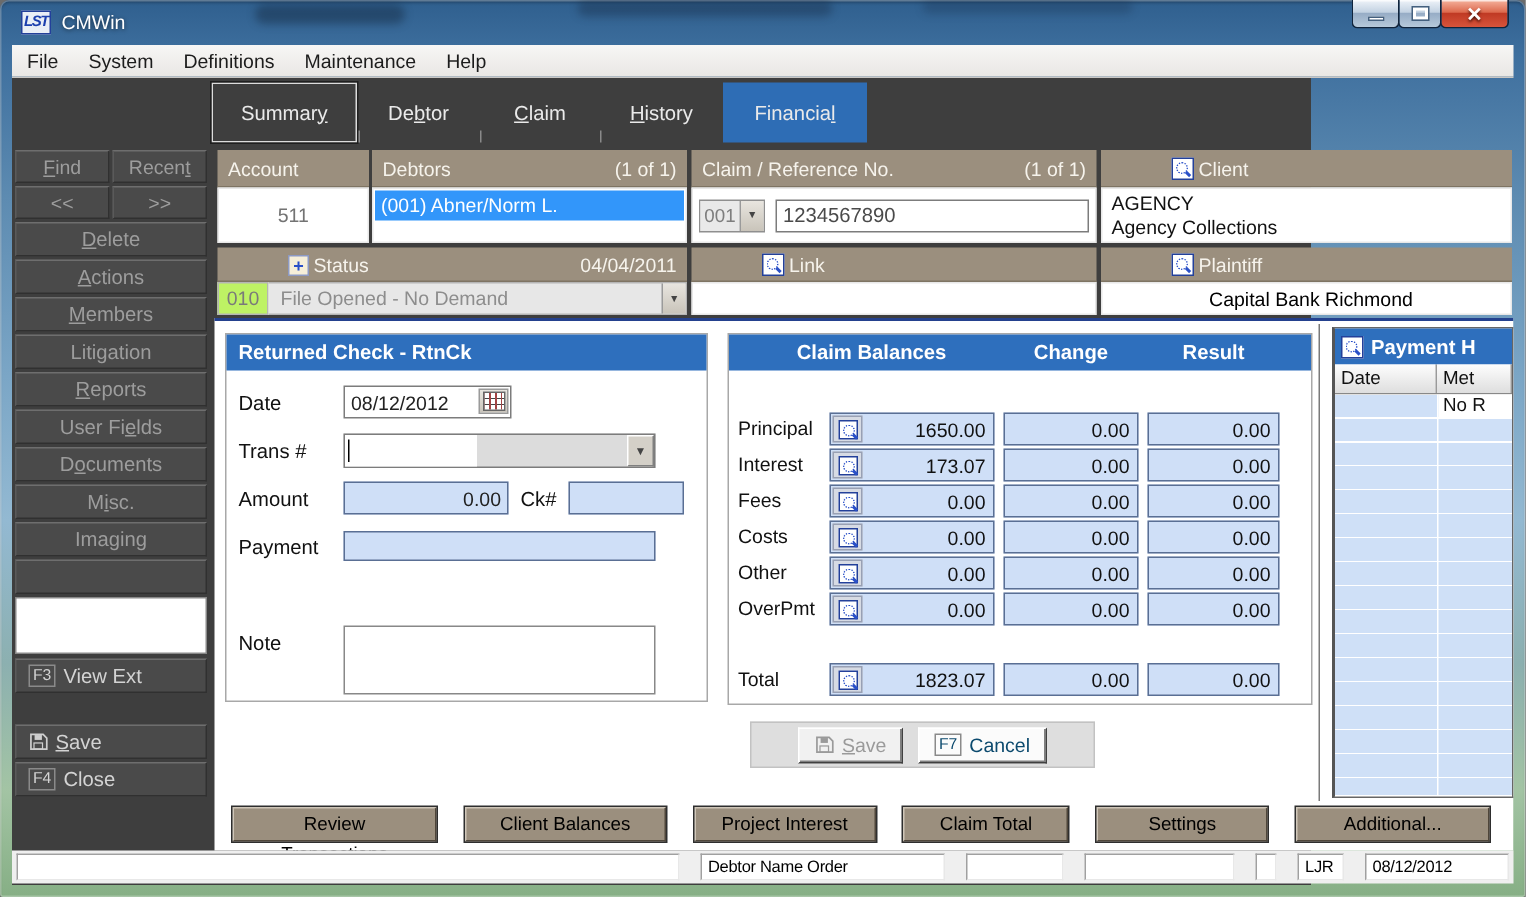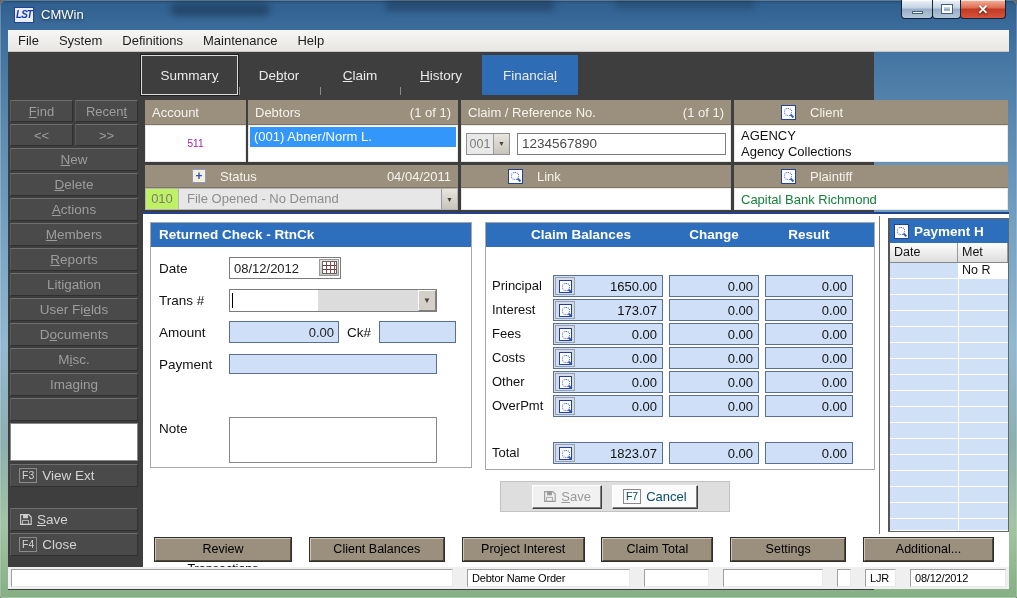--- a/index.html
+++ b/index.html
@@ -64,48 +64,48 @@
   .sbtn.bright{color:#d3d3d3;text-align:left;padding-left:8px;display:flex;align-items:center;gap:5px;}
   .sgap{height:19px;}
   .keycap{display:inline-block;border:1px solid #8a8a8a;padding:0 2px;font-size:10.5px;line-height:13px;color:inherit;}
   
   .main{position:absolute;left:132px;top:48px;width:869px;height:467px;overflow:hidden;}
   .content-white{position:absolute;left:3px;top:112px;right:0;bottom:-22px;background:#fff;border-top:2px solid #24418e;}
   .hdr{
     background:#9b8f7e;color:#f6f3ec;font-size:13px;height:25px;display:flex;align-items:center;
     padding:0 7px;justify-content:space-between;border-bottom:1px solid #7e7463;
   }
-  .hdr .hleft{display:flex;align-items:flex-start;gap:14px;padding-left:40px;}
+  .hdr .hleft{display:flex;align-items:flex-end;gap:3px;padding-left:40px;}
   .col{position:absolute;}
   .cell{background:#fff;border:1px solid #e8e8e8;}
   
   .c-account{left:5px;top:0;width:101px;}
   .c-debtors{left:108px;top:0;width:210px;}
   .c-claim{left:321px;top:0;width:270px;}
   .c-client{left:594px;top:0;width:274px;}
-  .acct-val{height:37px;display:flex;align-items:center;justify-content:center;font-size:10px;color:#a21caf;}
+  .acct-val{height:37px;display:flex;align-items:center;justify-content:center;font-size:13px;color:#737373;}
   .debtor-list{height:37px;padding:0;}
   .sel-item{background:#3296fa;color:#fff;font-size:13px;height:20px;line-height:20px;padding-left:4px;margin:1px;}
   .claim-cell{height:37px;display:flex;align-items:center;gap:7px;padding:0 4px;}
   .mini-dd{display:flex;height:22px;border:1px solid #8f8f8f;}
   .mini-dd .dtxt{width:26px;background:#e9e9e9;color:#7e7e7e;font-size:12.5px;line-height:20px;text-align:center;}
   .dd-btn{width:16px;background:linear-gradient(180deg,#e8e5df,#c9c4ba);border-left:1px solid #9a9a9a;color:#444;font-size:7px;display:flex;align-items:center;justify-content:center;}
   .ref-input{width:222px;height:22px;border:1px solid #7c7c7c;font-family:inherit;font-size:13.5px;color:#4a4a4a;padding:0 4px;}
   .client-cell{height:37px;font-size:13px;color:#111;padding:2px 6px;line-height:16px;}
   
   .r2{top:65px;}
   .c-status{left:5px;width:313px;}
   .c-link{left:321px;width:270px;}
   .c-plaintiff{left:594px;width:274px;}
   .hdr2{height:23px;}
   .status-cell{height:22px;display:flex;background:#fff;}
   .code-box{width:34px;background:#bef264;color:#7a7a7a;font-size:13px;line-height:20px;text-align:center;border:1px solid #b5b5b5;}
   .status-dd{flex:1;display:flex;background:#e7e7e7;border:1px solid #b5b5b5;border-left:none;}
   .status-dd .stxt{flex:1;color:#8d8d8d;font-size:13px;line-height:20px;padding-left:8px;}
-  .plain-cell{height:22px;font-size:13px;color:#15803d;line-height:21px;padding-left:6px;}
+  .plain-cell{height:22px;font-size:13px;color:#000000;line-height:21px;padding-left:6px;text-align:center;}
   .link-cell{height:22px;}
   
   .mg{width:15px;height:15px;background:#fff;border:1px solid #23409a;display:inline-block;position:relative;flex:0 0 auto;}
   .mg::before{content:"";position:absolute;left:2px;top:2px;width:6px;height:6px;border:1px dotted #2a50c8;border-radius:50%;}
   .mg::after{content:"";position:absolute;left:8px;top:9px;width:4px;height:2px;background:#2a50c8;transform:rotate(45deg);}
   .plus-ic{width:14px;height:14px;background:#f6efd9;border:1px solid #8d9ac4;color:#2a50c8;font-weight:bold;font-size:12px;line-height:12px;text-align:center;display:inline-block;}
   .cal{width:15px;height:13px;background:#fff;border:1px solid #666;
        background-image:repeating-linear-gradient(90deg,transparent 0 3px,#a34444 3px 4px),repeating-linear-gradient(0deg,transparent 0 3px,#444 3px 4px);}
   
   .panel{position:absolute;background:#fff;border:1px solid #a8a8a8;}
@@ -213,26 +213,25 @@
 
     <div class="sidebar">
       <div class="spair">
         <div class="sbtn"><u>F</u>ind</div>
         <div class="sbtn">Recen<u>t</u></div>
       </div>
       <div class="spair">
         <div class="sbtn">&lt;&lt;</div>
         <div class="sbtn">&gt;&gt;</div>
       </div>
-      <div class="sbtn"><u>N</u>ew</div>
       <div class="sbtn"><u>D</u>elete</div>
       <div class="sbtn"><u>A</u>ctions</div>
       <div class="sbtn"><u>M</u>embers</div>
+      <div class="sbtn">Litigation</div>
       <div class="sbtn"><u>R</u>eports</div>
-      <div class="sbtn">Litigation</div>
       <div class="sbtn">User Fi<u>e</u>lds</div>
       <div class="sbtn">D<u>o</u>cuments</div>
       <div class="sbtn">M<u>i</u>sc.</div>
       <div class="sbtn">Imaging</div>
       <div class="sbtn blank"></div>
       <div class="swhite"></div>
       <div class="sbtn bright">
           <span class="keycap">F3</span>
           <span>View Ext</span>
         </div>

